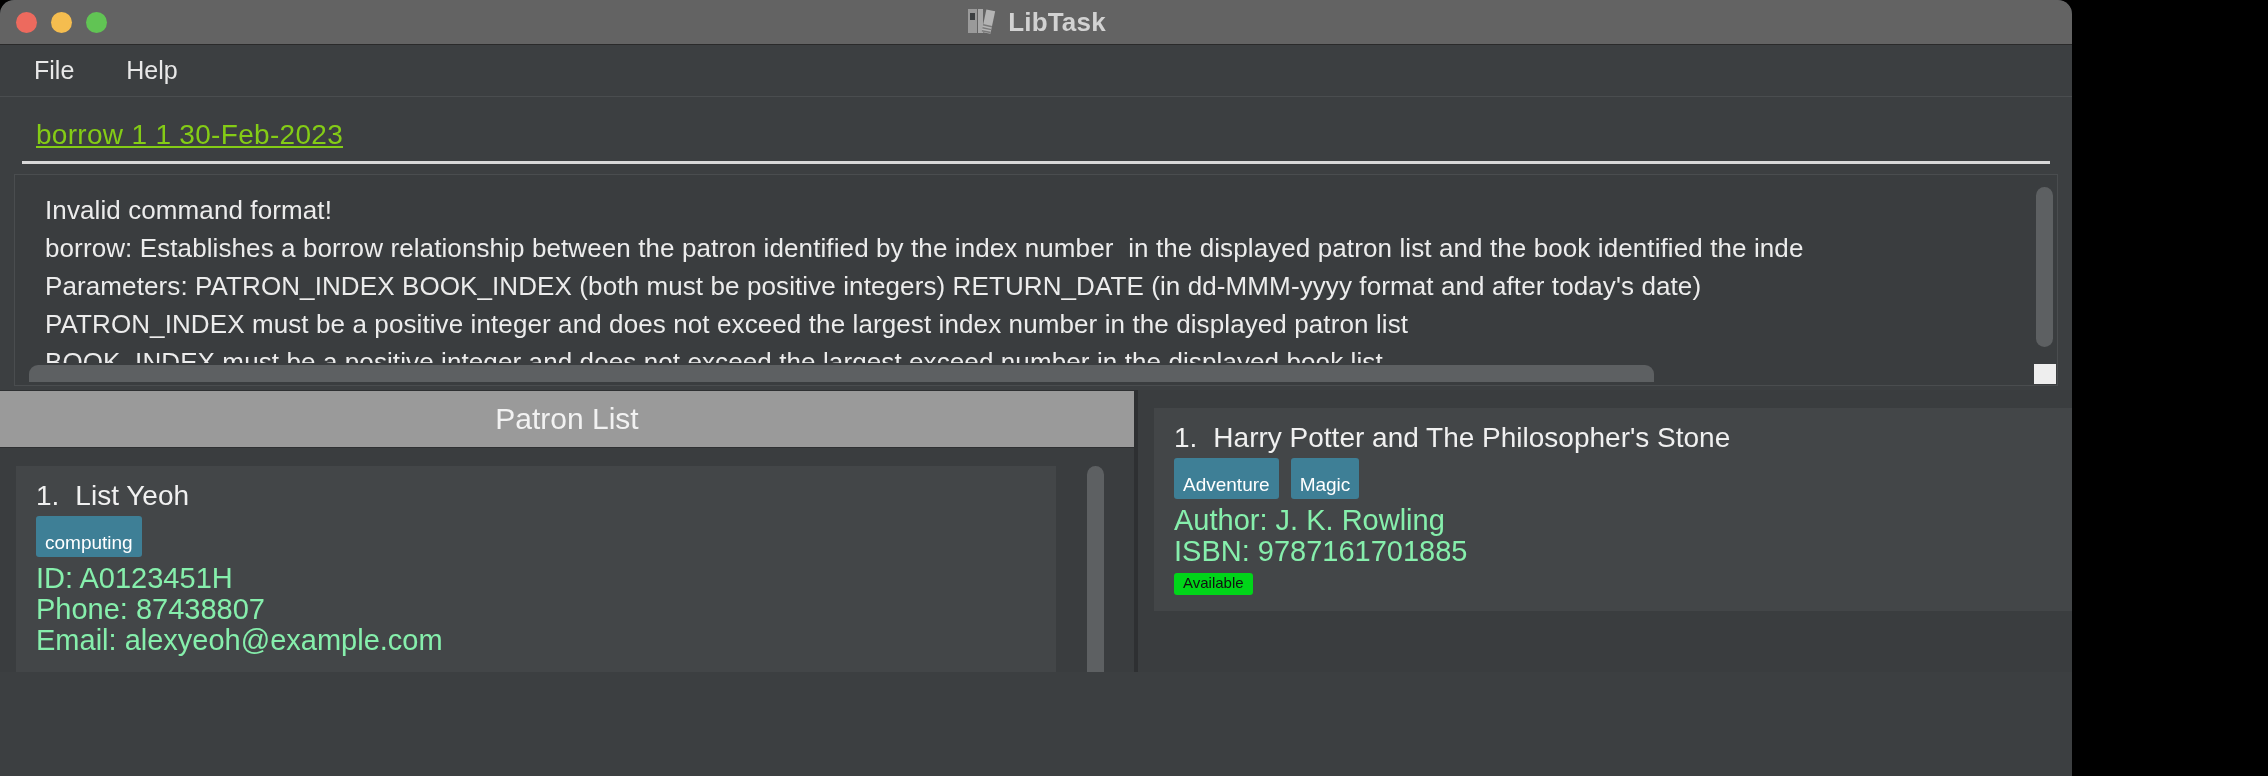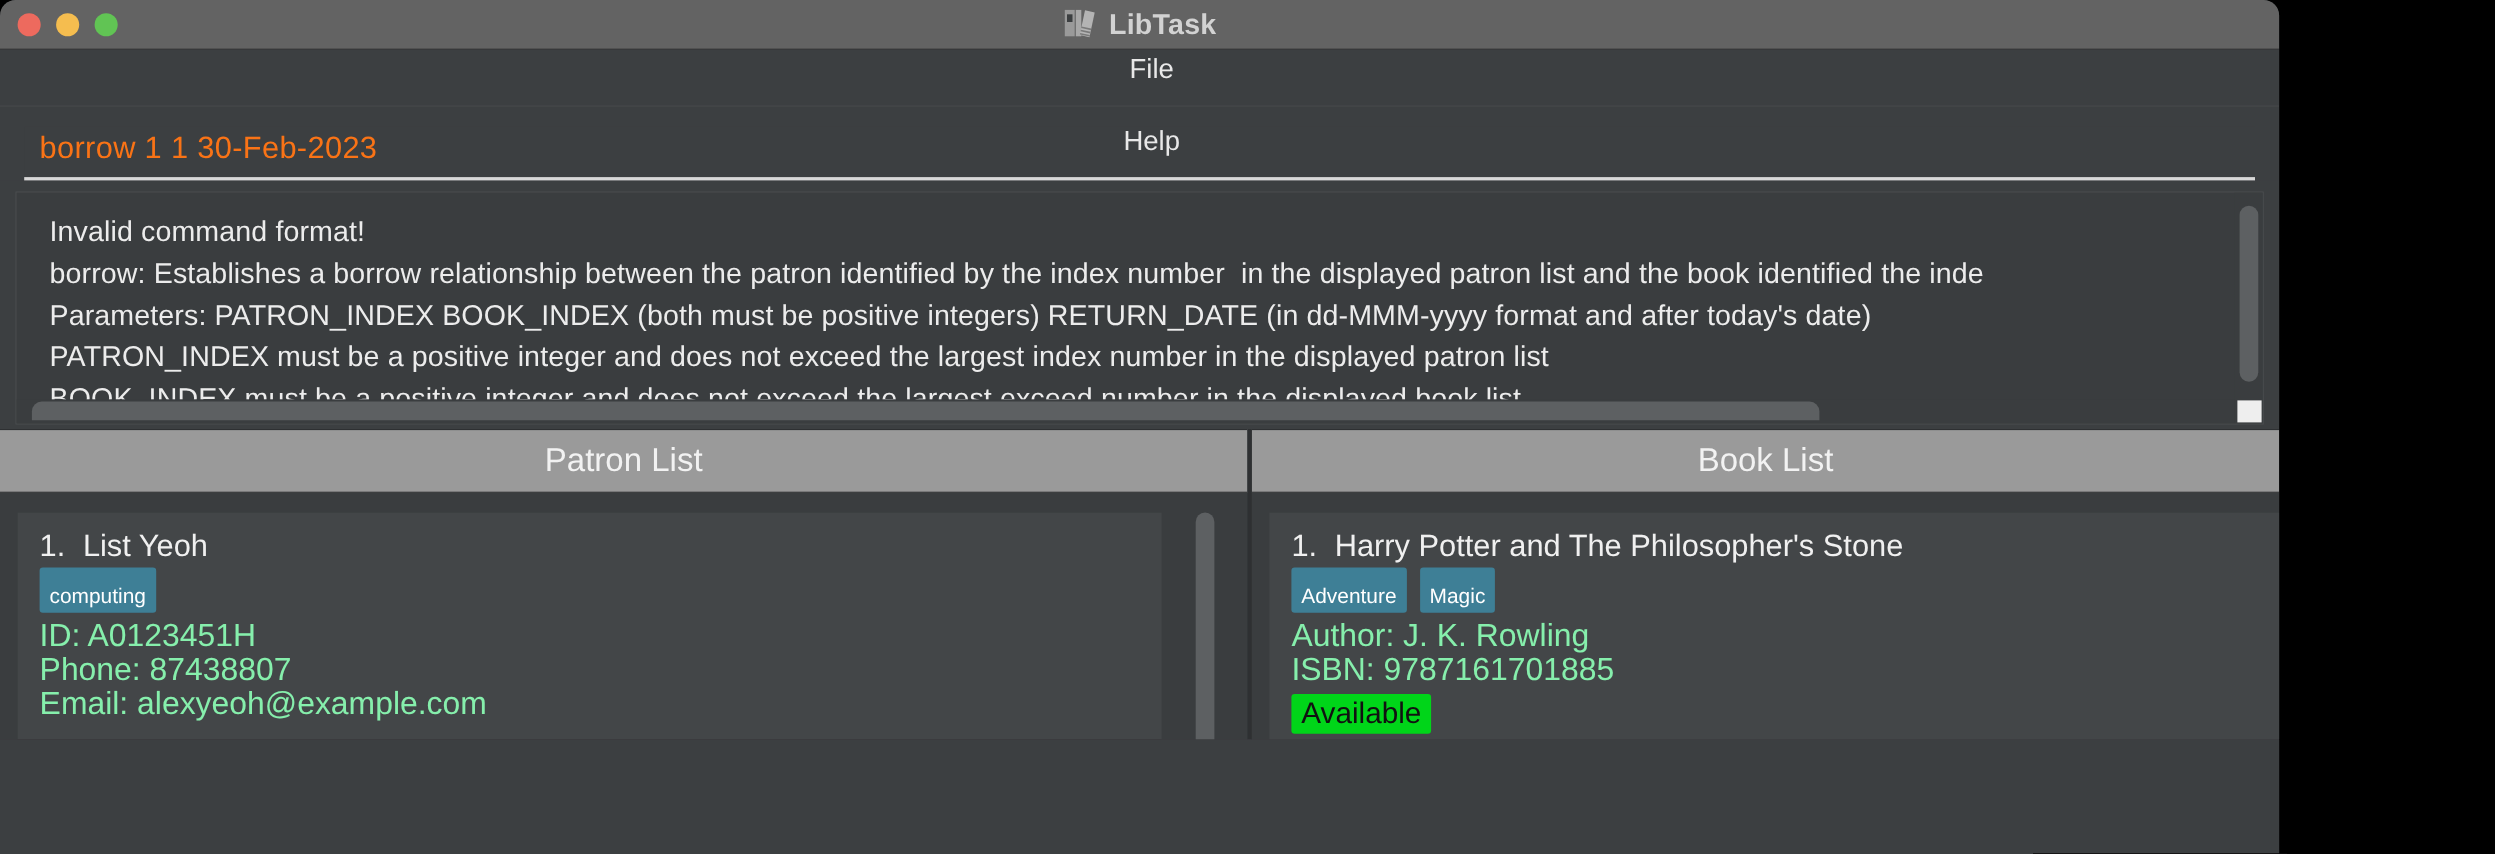--- a/index.html
+++ b/index.html
@@ -70,44 +70,44 @@
 
   
   .menubar {
     height: 52px;
     background: #3c3f41;
     display: flex;
     align-items: center;
     padding-left: 22px;
     gap: 28px;
     border-bottom: 1px solid #4a4d4f;
-    flex-direction: column;
   }
   .menu-item {
     color: #e8e8e8;
     font-size: 25px;
     padding: 4px 12px;
     cursor: default;
   }
 
   
   .command-area {
     background: #3c3f41;
     padding: 18px 22px 0 22px;
   }
   .command-box {
     background: #3c3f41;
     border-bottom: 3px solid #d8d8d8;
     padding: 4px 0 10px 14px;
   }
   .command-text {
-    color: #f97316;
+    color: #84cc16;
     font-size: 28px;
     white-space: pre;
     letter-spacing: 0.3px;
+    text-decoration: underline;
   }
 
   
   .result-wrap {
     margin: 10px 14px 0 14px;
     height: 212px;
     background: #3a3d3f;
     border: 1px solid #4a4d4f;
     position: relative;
     overflow: hidden;
@@ -237,21 +237,21 @@
   .field {
     color: #86efac;
     font-size: 29px;
     line-height: 31px;
     white-space: pre;
   }
   .status-badge {
     display: inline-block;
     background: #00d519;
     color: #111111;
-    font-size: 27px;
+    font-size: 15px;
     padding: 1px 9px 3px 9px;
     border-radius: 3px;
     margin-top: 6px;
     line-height: 1.2;
   }
 
   .list-v-scroll {
     position: absolute;
     width: 17px;
     border-radius: 9px;
@@ -337,23 +337,20 @@
           </div>
           <div class="field">ID: A0123451H</div>
           <div class="field">Phone: 87438807</div>
           <div class="field">Email: alexyeoh@example.com</div>
         </div>
         <div class="list-v-scroll list-scroll-left"></div>
       </div>
     </div>
 
     <div class="list-panel panel-right">
-      <div class="panel-header">
-        <span class="panel-header-title">Book List</span>
-      </div>
       <div class="panel-body">
         <div class="card card-right">
           <div class="card-title-row">
             <span class="card-index">1.</span>
             <span class="card-name">Harry Potter and The Philosopher's Stone</span>
           </div>
           <div class="tag-row">
             <span class="tag">Adventure</span>
             <span class="tag">Magic</span>
           </div>

